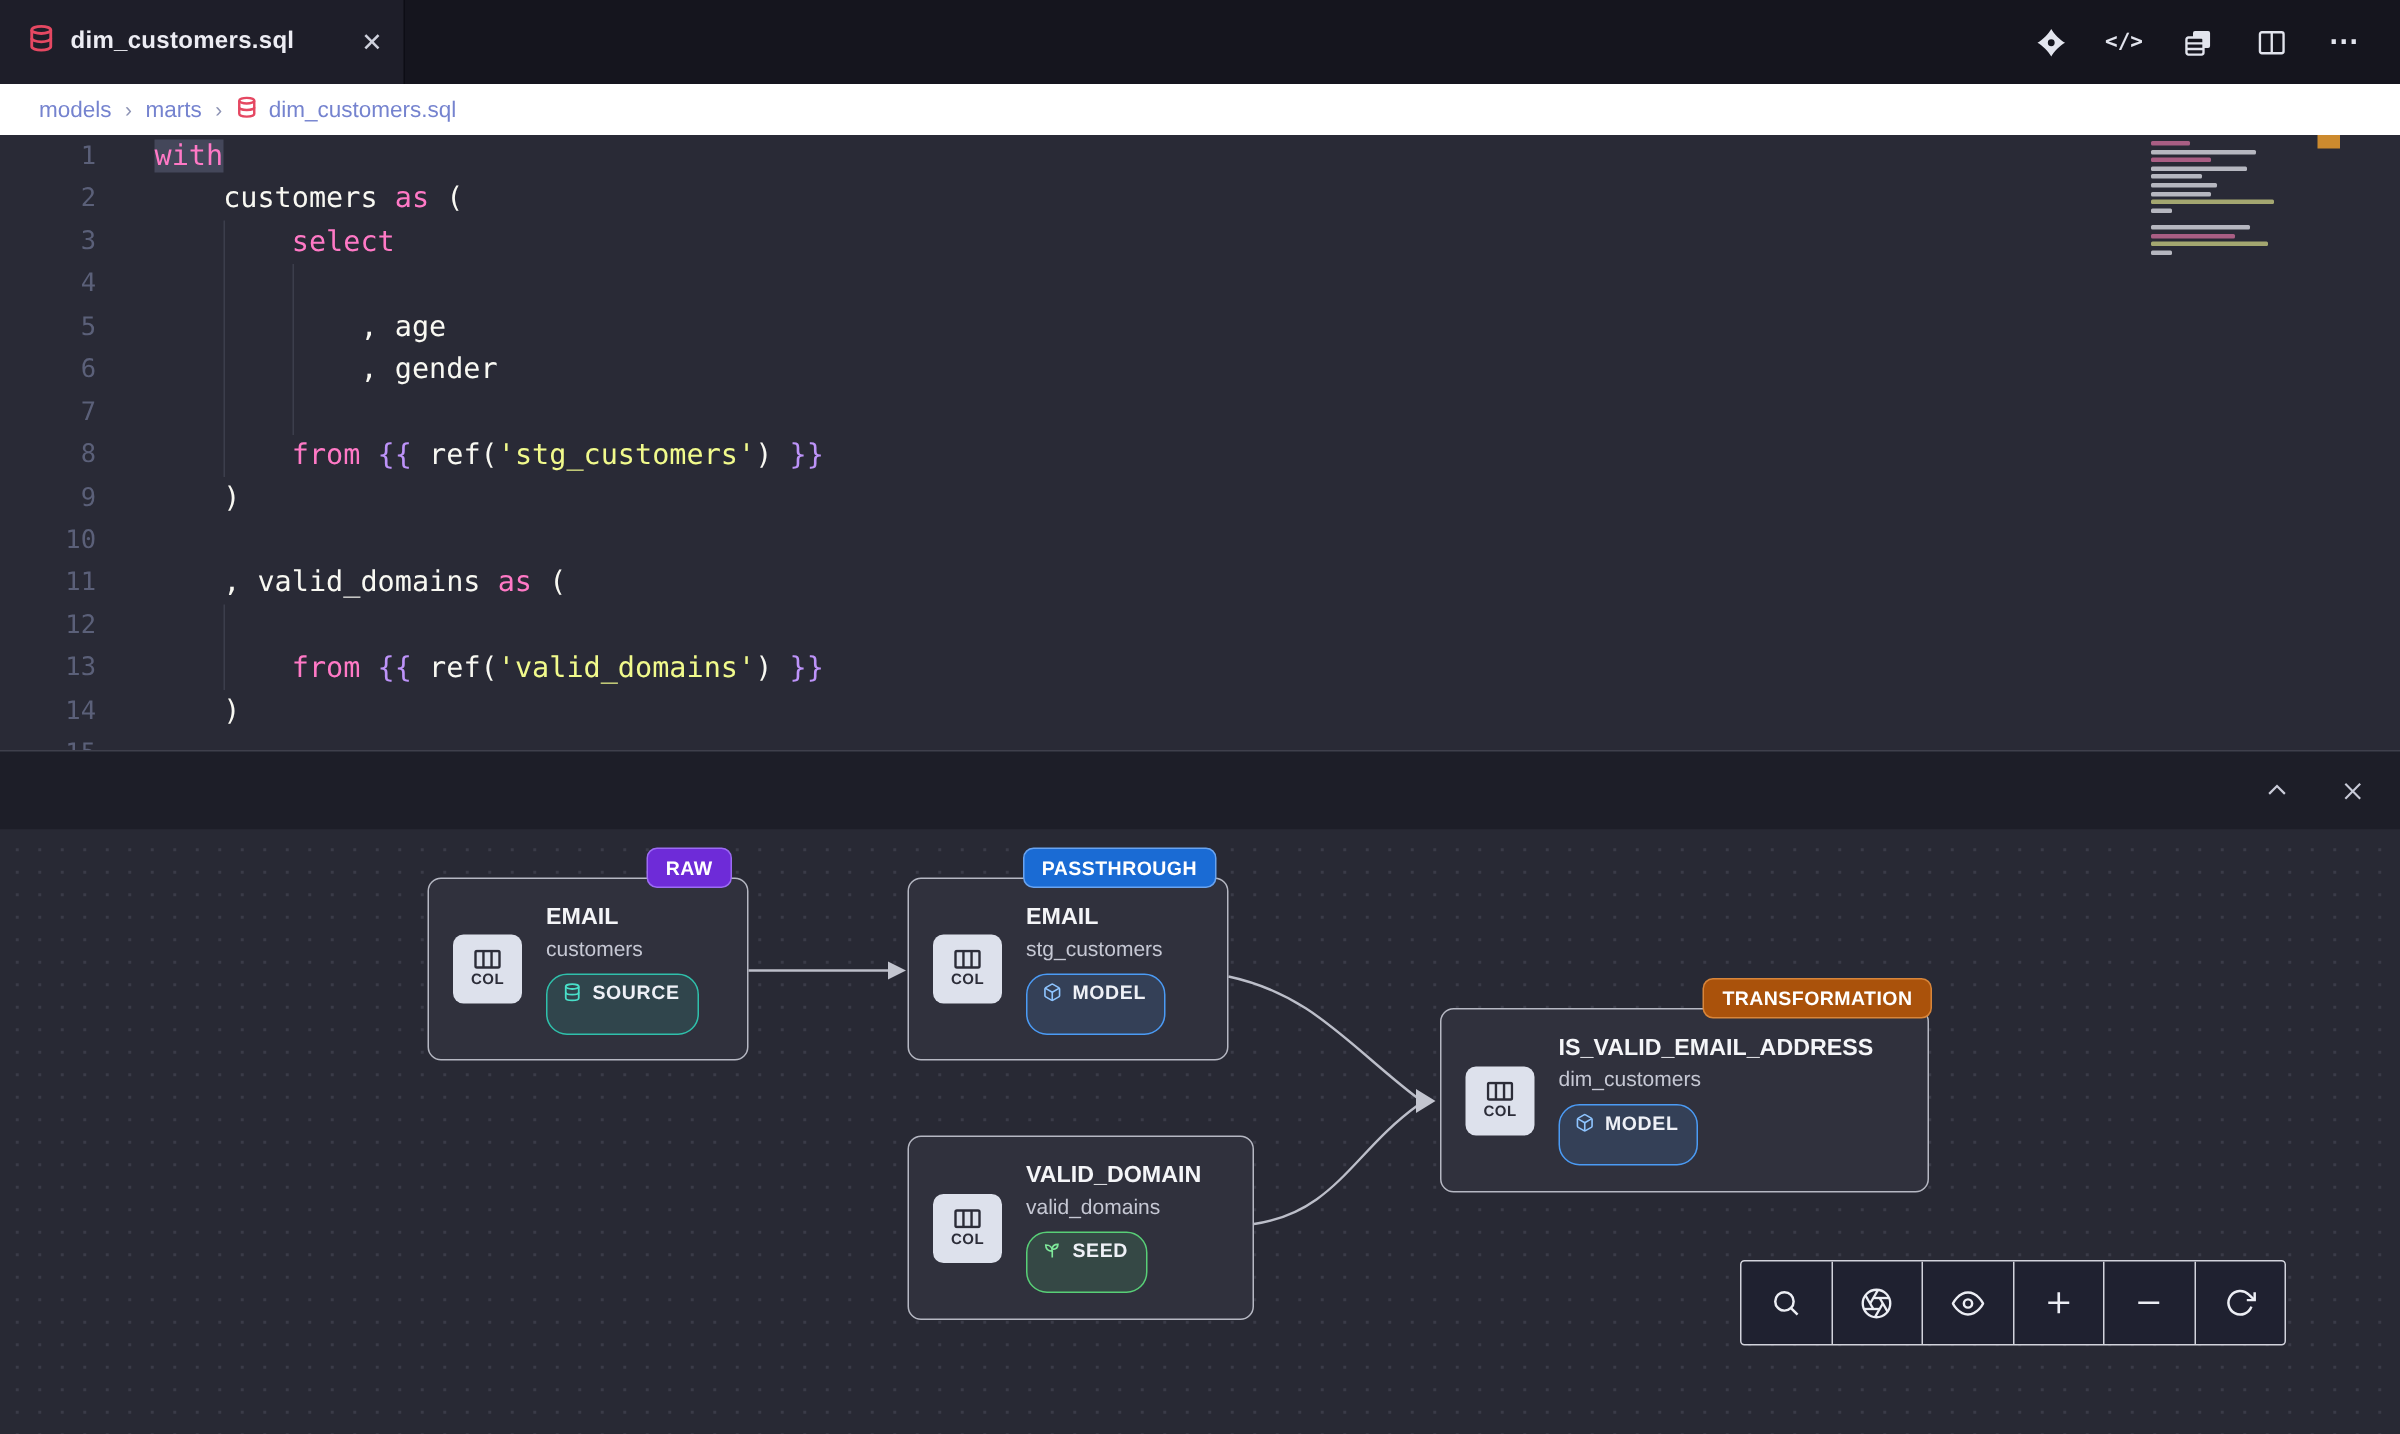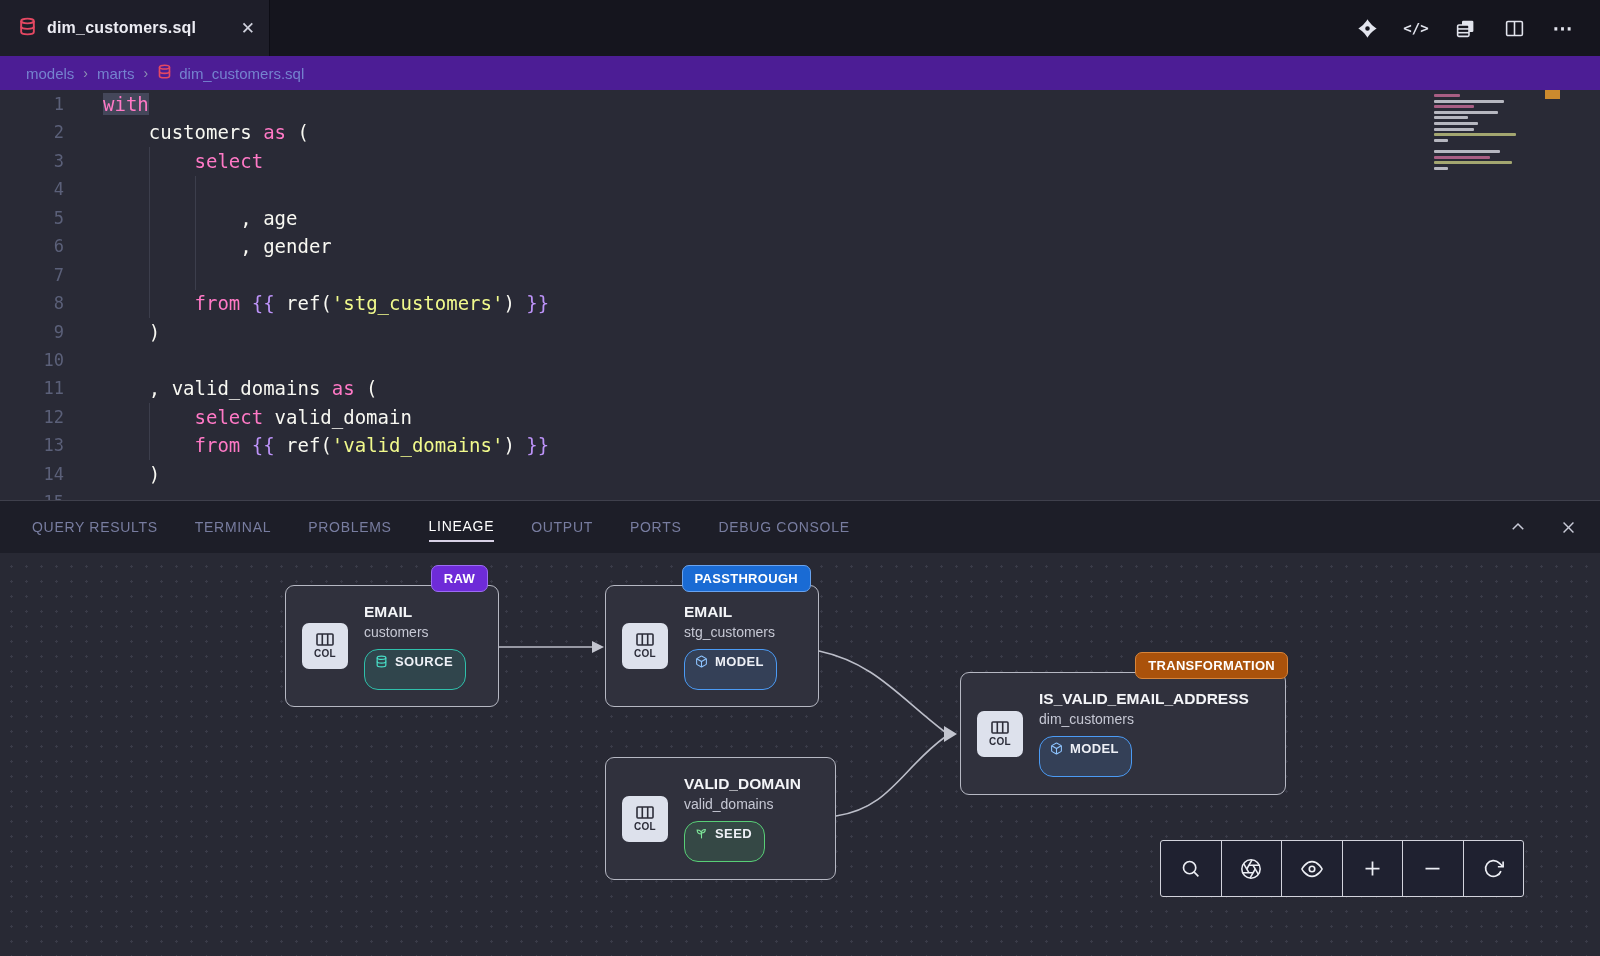--- a/index.html
+++ b/index.html
@@ -10,21 +10,21 @@
   .tab { width:270px; background:#1e1e29; display:flex; align-items:center; padding:0 14px 0 18px; gap:10px; border-right:1px solid #0d0d15; }
   .tab-title { color:#ececf3; font-size:16px; font-weight:700; letter-spacing:.2px; white-space:nowrap; }
   .tab-close { color:#cfd1dc; font-size:17px; margin-left:auto; cursor:pointer; }
   .titlebar-icons { margin-left:auto; display:flex; align-items:center; gap:27px; padding-right:26px; color:#e2e4ed; }
   .tbi { width:22px; height:22px; display:flex; align-items:center; justify-content:center; cursor:pointer; }
   .tbi svg { display:block; }
   .code-glyph { font-family:"DejaVu Sans Mono", monospace; font-size:14px; font-weight:700; color:#e2e4ed; }
   .ellipsis-glyph { font-size:20px; font-weight:700; color:#e2e4ed; letter-spacing:1px; line-height:10px; }
 
   
-  .breadcrumb { height:34px; background:#4c1d95; display:flex; align-items:center; padding-left:26px; gap:9px; font-size:15px; color:var(--breadcrumb,#7583cf); }
+  .breadcrumb { height:34px; background:#ffffff; display:flex; align-items:center; padding-left:26px; gap:9px; font-size:15px; color:var(--breadcrumb,#7583cf); }
   .crumb { cursor:pointer; }
   .crumb-sep { color:#8d93b4; font-size:14px; }
   .crumb-file { display:flex; align-items:center; gap:7px; cursor:pointer; }
 
   
   .editor { position:relative; height:410px; background:#292a36; overflow:hidden; }
   .code-area { position:absolute; inset:0; }
   .code-line { display:flex; height:28.45px; line-height:28.45px; font-family:"DejaVu Sans Mono", monospace; font-size:19px; }
   .line-num { width:64px; flex:none; text-align:right; color:#5b6079; font-size:17px; }
   .line-text { white-space:pre; padding-left:39px; color:var(--code,#f8f8f2); }
@@ -194,21 +194,20 @@
       <div class="code-line">
         <span class="line-num">10</span>
         <span class="line-text"></span>
       </div>
       <div class="code-line">
         <span class="line-num">11</span>
         <span class="line-text"><span class="tk-id">    , valid_domains </span><span class="tk-kw">as</span><span class="tk-id"> (</span></span>
       </div>
       <div class="code-line">
         <span class="line-num">12</span>
-        <span class="line-text"><span class="tk-id">        </span><span class="tk-kw">select</span><span class="tk-id"> valid_domain</span></span>
       </div>
       <div class="code-line">
         <span class="line-num">13</span>
         <span class="line-text"><span class="tk-id">        </span><span class="tk-kw">from</span><span class="tk-id"> </span><span class="tk-brace">{{</span><span class="tk-id"> ref(</span><span class="tk-str">'valid_domains'</span><span class="tk-id">)</span><span class="tk-id"> </span><span class="tk-brace">}}</span></span>
       </div>
       <div class="code-line">
         <span class="line-num">14</span>
         <span class="line-text"><span class="tk-id">    )</span></span>
       </div>
       <div class="code-line">
@@ -232,29 +231,20 @@
     <div class="mm-row" style="width:0"></div>
     <div class="mm-row" style="width:66px;background:#cfd0d8"></div>
     <div class="mm-row" style="width:56px;background:#c06792"></div>
     <div class="mm-row" style="width:78px;background:#b8bc7a"></div>
     <div class="mm-row" style="width:14px;background:#cfd0d8"></div>
   </div>
   <div class="scroll-marker"></div>
 </div>
 
 <div class="panel-bar">
-  <div class="panel-tabs">
-      <div class="panel-tab">QUERY RESULTS</div>
-      <div class="panel-tab">TERMINAL</div>
-      <div class="panel-tab">PROBLEMS</div>
-      <div class="panel-tab active">LINEAGE</div>
-      <div class="panel-tab">OUTPUT</div>
-      <div class="panel-tab">PORTS</div>
-      <div class="panel-tab">DEBUG CONSOLE</div>
-    </div>
   <div class="panel-actions">
     <span class="tbi">
       <svg width="18" height="18" viewBox="0 0 24 24" fill="none" stroke="#c9cbd8" stroke-width="2">
         <polyline points="5 15 12 8 19 15"></polyline>
       </svg>
     </span>
     <span class="tbi">
       <svg width="17" height="17" viewBox="0 0 24 24" fill="none" stroke="#c9cbd8" stroke-width="2">
         <line x1="5" y1="5" x2="19" y2="19"></line>
           <line x1="19" y1="5" x2="5" y2="19"></line>

